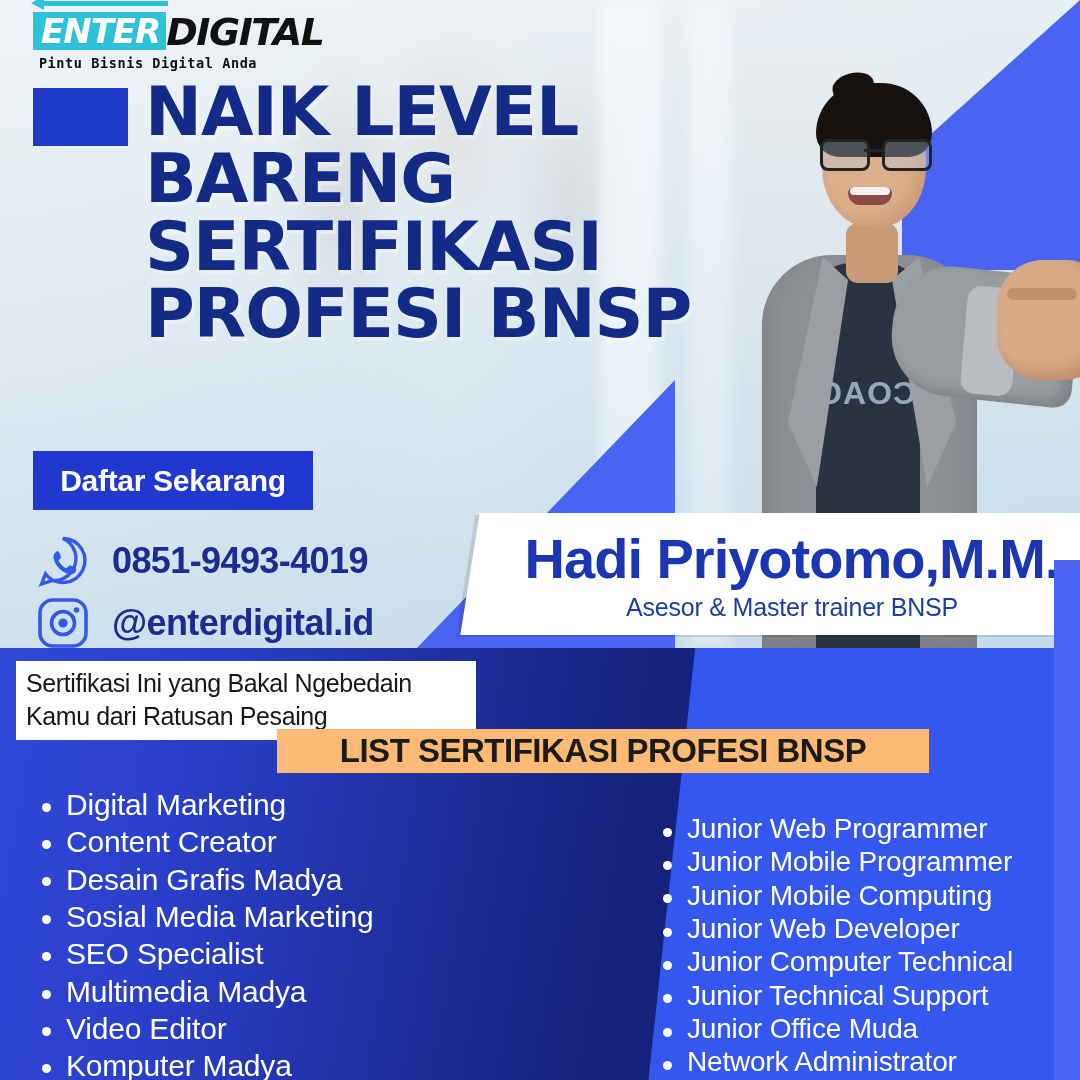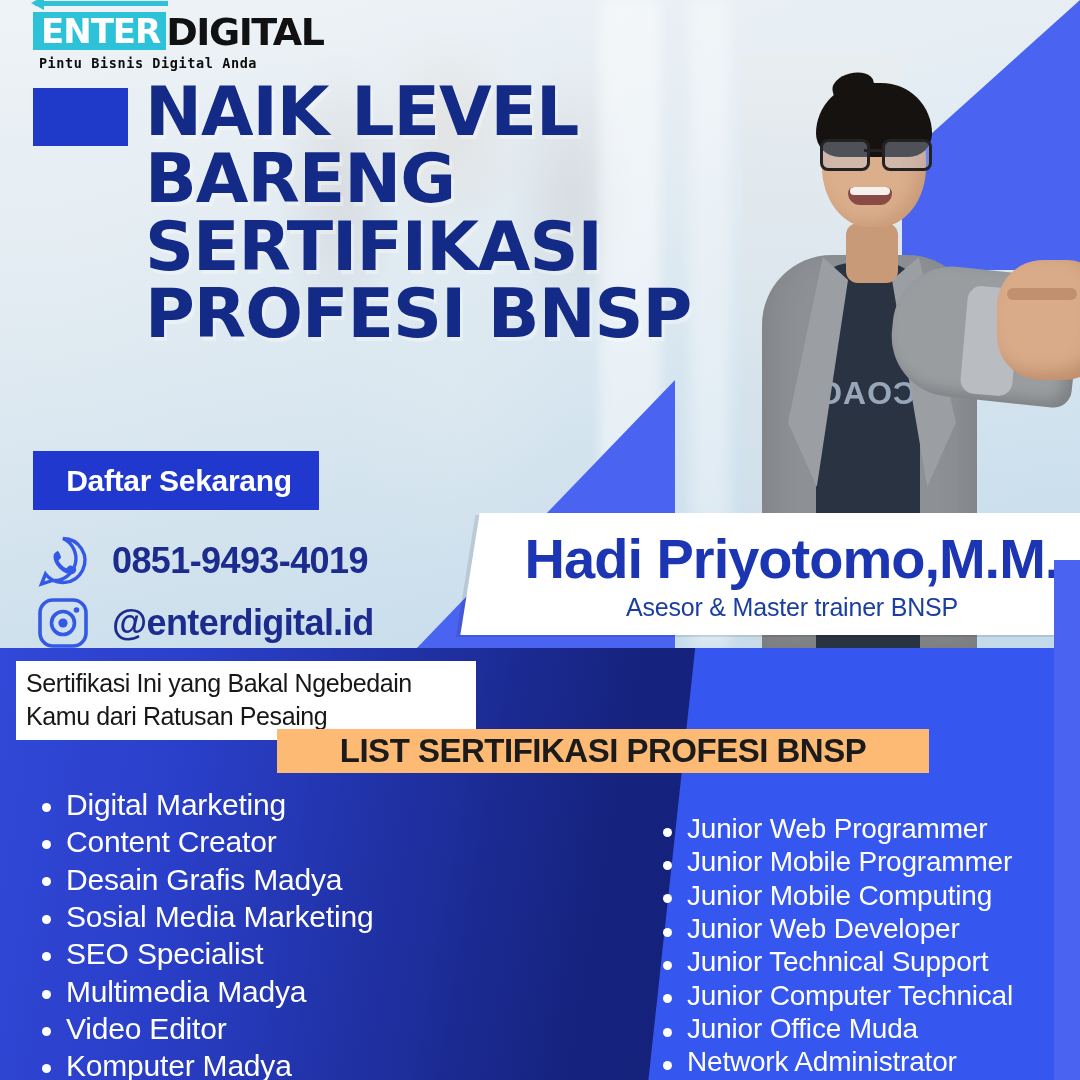--- a/index.html
+++ b/index.html
@@ -72,42 +72,42 @@
   .p-glass span.r{left:62px;}
   .p-glass i{position:absolute;left:44px;top:10px;width:18px;height:3px;background:#232323;}
   .p-mouth{position:absolute;left:106px;top:132px;width:44px;height:18px;background:#8a4a46;
         border-radius:6px 6px 12px 12px;overflow:hidden;}
   .p-mouth::before{content:"";position:absolute;left:2px;top:0;width:40px;height:8px;background:#f4f1ee;border-radius:4px;}
   .p-btn{position:absolute;left:118px;top:470px;width:13px;height:13px;border-radius:50%;
         background:#6e7175;box-shadow:inset 0 0 4px rgba(0,0,0,.5);}
 
   
   .logo{position:absolute;left:33px;top:12px;width:270px;}
-  .logo-row{display:flex;align-items:flex-end;}
+  .logo-row{display:flex;align-items:flex-end;font-style:italic;}
   .logo-enter{position:relative;background:#2ec2d8;color:#fff;font-weight:900;font-size:34px;
         letter-spacing:-1px;padding:2px 6px 2px 8px;line-height:1;font-family:"DejaVu Sans",sans-serif;}
   .logo-enter::before{content:"";position:absolute;left:2px;top:-11px;width:100%;height:5px;background:#2ec2d8;}
   .logo-enter::after{content:"";position:absolute;left:-2px;top:-16px;width:0;height:0;
         border-top:7px solid transparent;border-bottom:7px solid transparent;border-right:13px solid #2ec2d8;}
   .logo-digital{color:#111;font-weight:900;font-size:38px;letter-spacing:-1.5px;line-height:.92;
         font-family:"DejaVu Sans",sans-serif;}
   .logo-tag{margin-top:5px;text-align:center;color:#0d0d0d;font-weight:700;font-size:13.5px;
         letter-spacing:.6px;font-family:"DejaVu Sans Mono",monospace;width:230px;}
 
   
   .blue-square{position:absolute;left:33px;top:88px;width:95px;height:58px;background:#1f3ac8;}
   .headline{position:absolute;left:145px;top:78px;width:640px;color:#132a86;
         font-family:"DejaVu Sans",sans-serif;font-weight:900;font-size:68px;line-height:.99;
         letter-spacing:-1px;text-shadow:3px 4px 0 rgba(255,255,255,.32);}
   .headline div{white-space:nowrap;}
 
   
   .cta{position:absolute;left:33px;top:451px;width:280px;height:59px;background:#2138cf;
         display:flex;align-items:center;justify-content:center;color:#fff;
-        font-size:30px;font-weight:700;letter-spacing:-.3px;padding-left:6px;}
+        font-size:30px;font-weight:700;letter-spacing:-.3px;}
 
   
   .contact{position:absolute;display:flex;align-items:center;gap:22px;margin-top:10px;}
   .contact.wa{left:36px;top:524px;}
   .contact.ig{left:36px;top:586px;}
   .ct-txt{color:#1c2b8e;font-size:36px;font-weight:800;letter-spacing:-.6px;}
   .icon-wa,.icon-ig{width:54px;height:54px;flex:0 0 54px;}
 
   
   .namecard{position:absolute;left:470px;top:513px;width:640px;height:122px;background:#fff;
@@ -239,19 +239,19 @@
     <li>Multimedia Madya</li>
     <li>Video Editor</li>
     <li>Komputer Madya</li>
   </ul>
 
   <ul class="col right">
     <li>Junior Web Programmer</li>
     <li>Junior Mobile Programmer</li>
     <li>Junior Mobile Computing</li>
     <li>Junior Web Developer</li>
+    <li>Junior Computer Technical</li>
     <li>Junior Technical Support</li>
-    <li>Junior Computer Technical</li>
     <li>Junior Office Muda</li>
     <li>Network Administrator</li>
   </ul>
 
 </div>
 
 </body></html>

